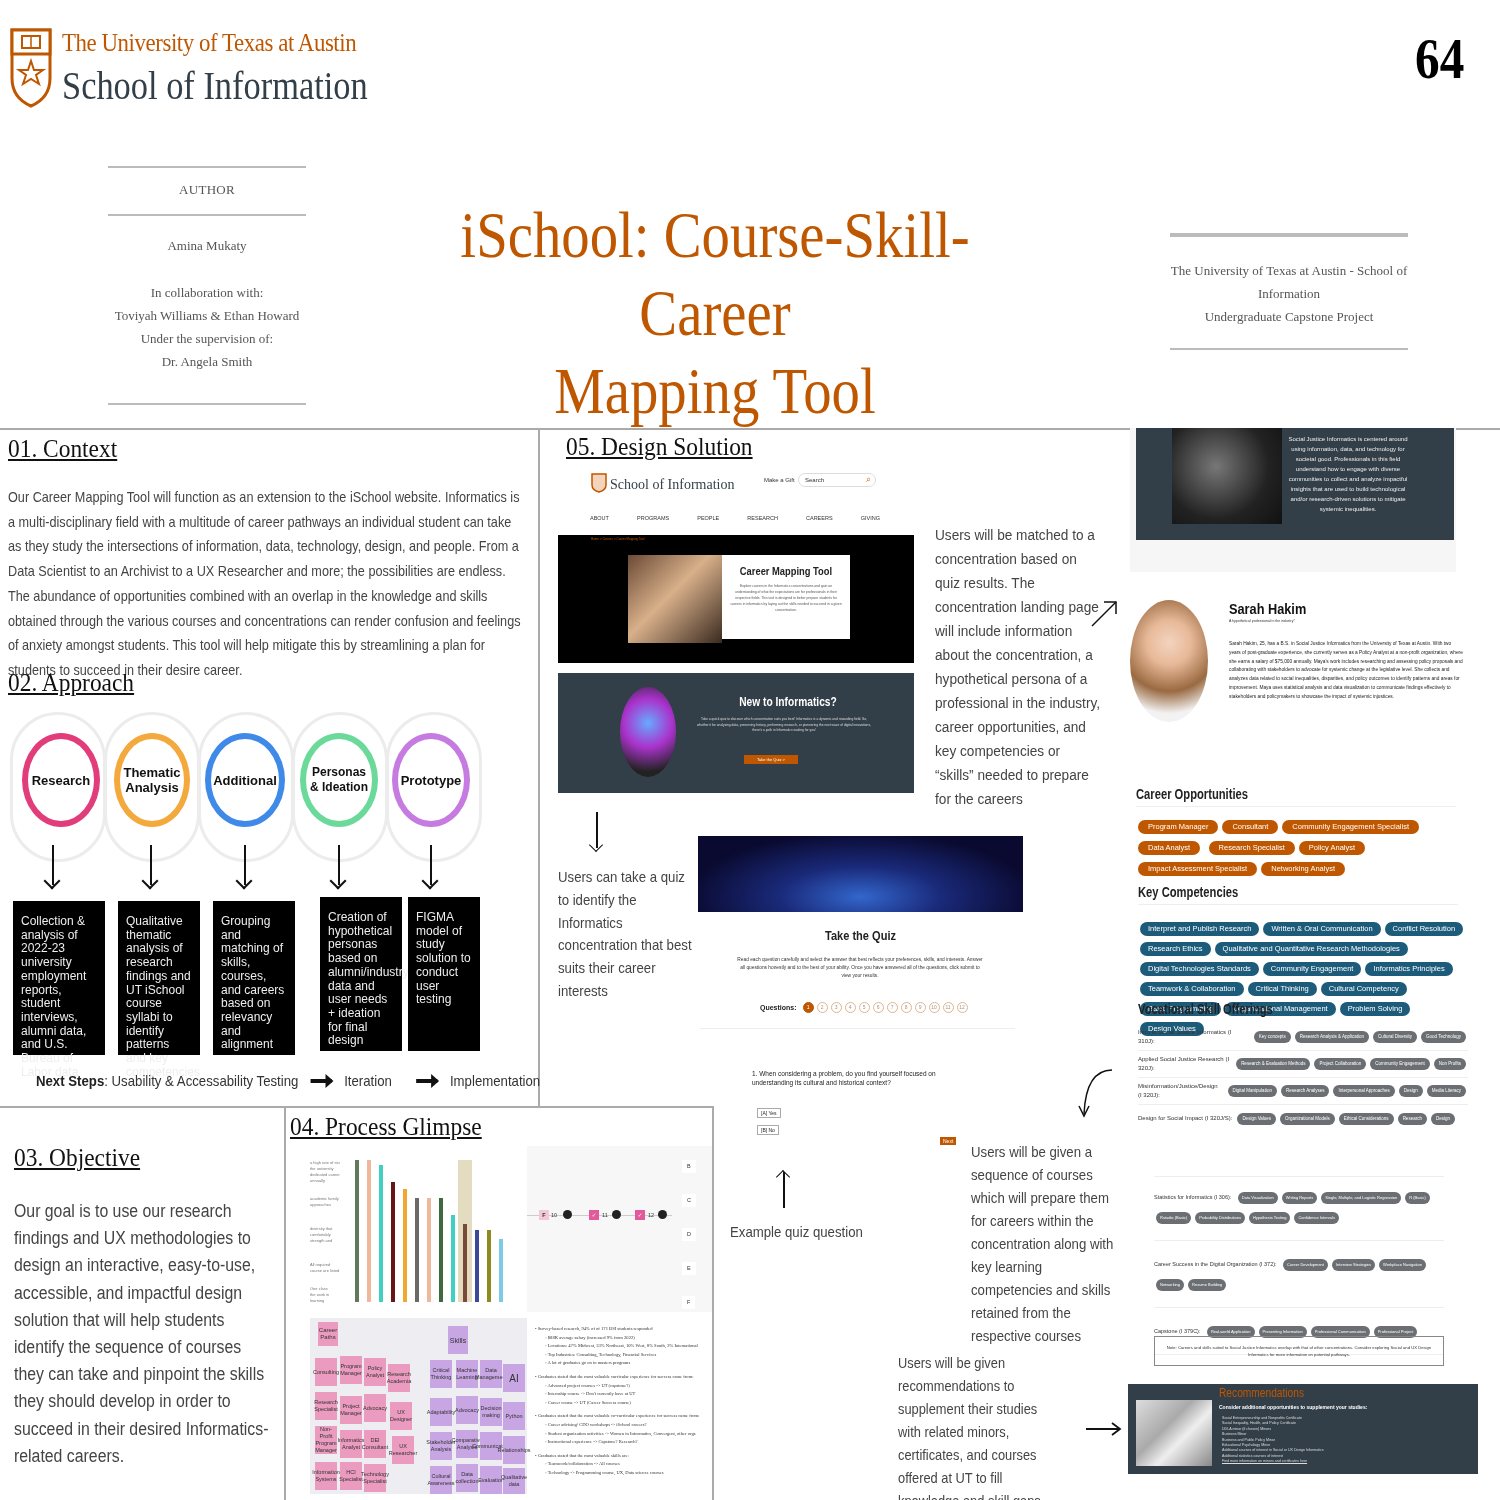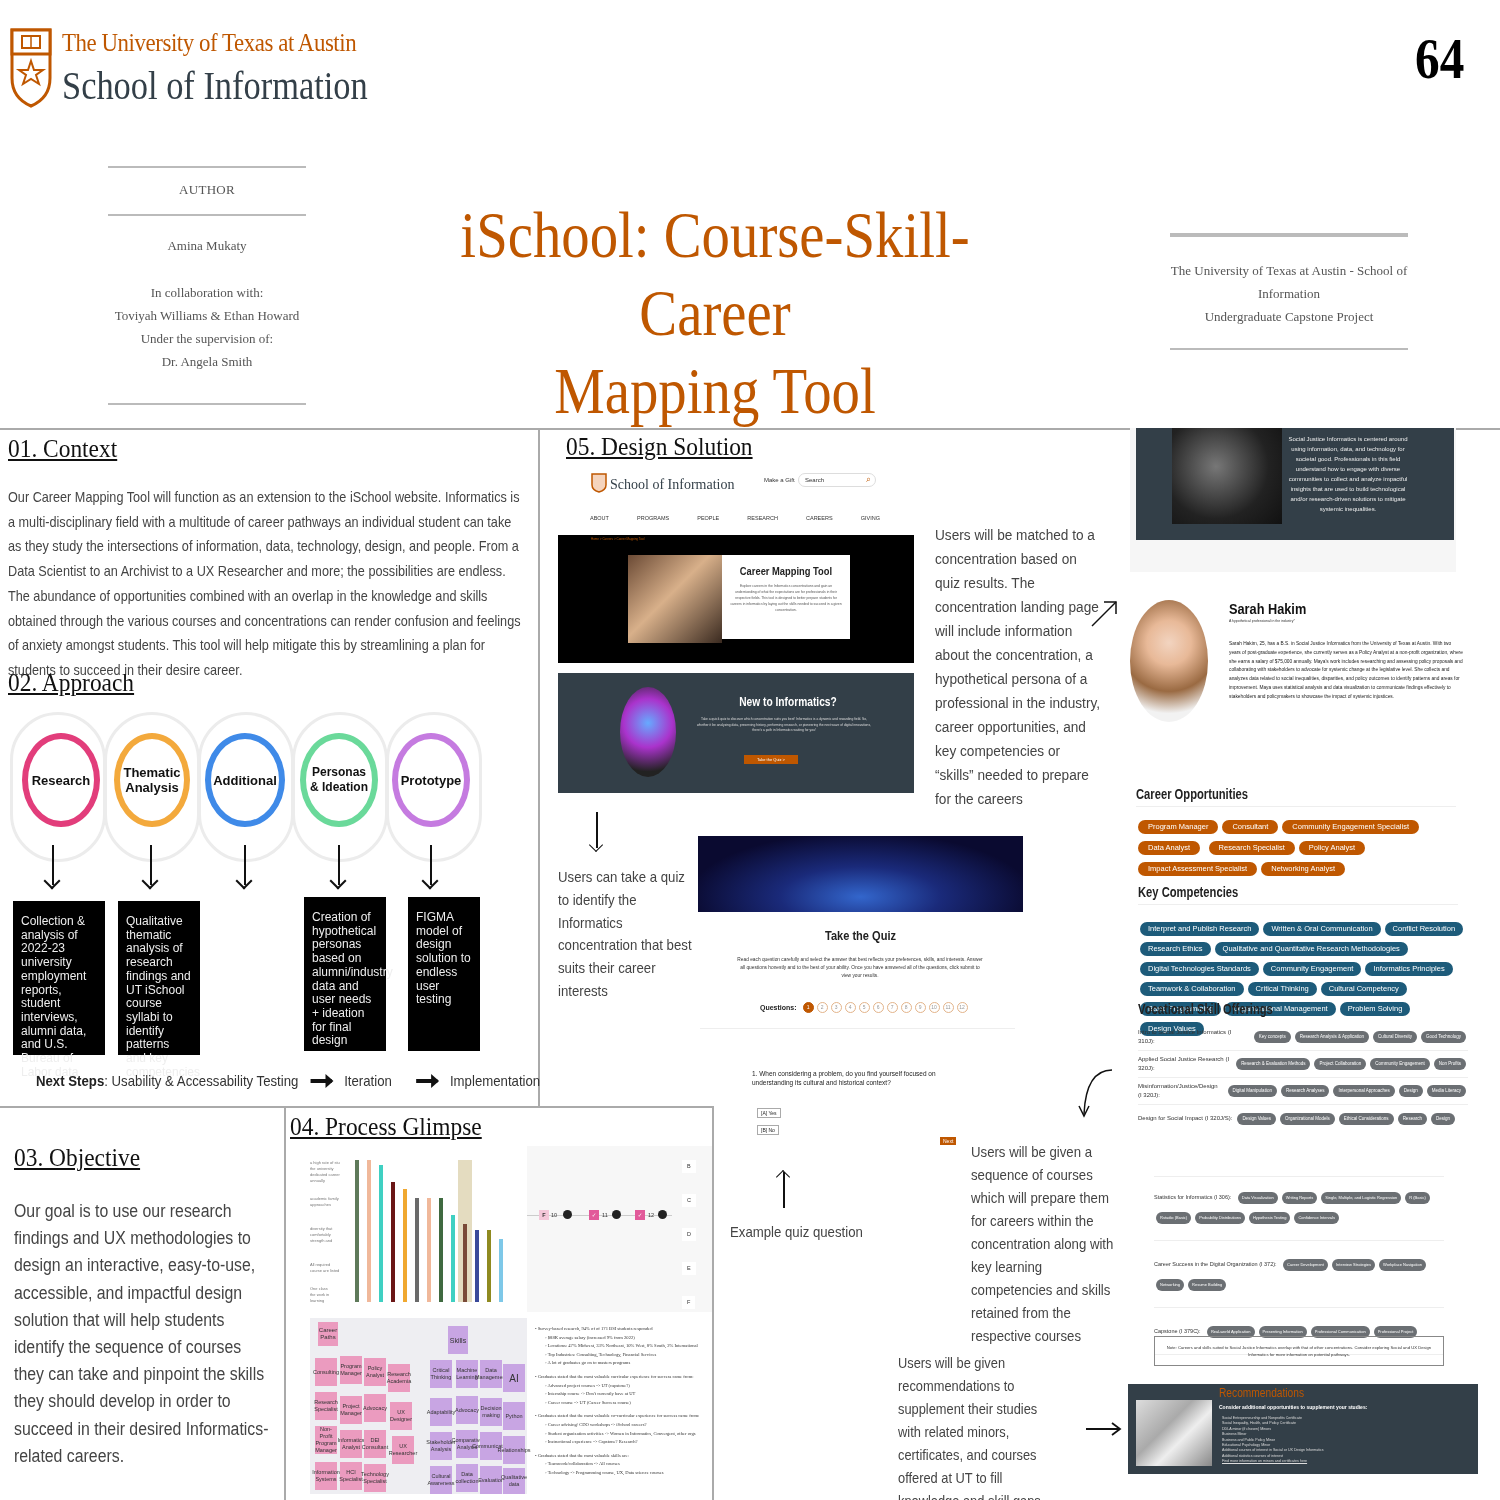--- a/index.html
+++ b/index.html
@@ -123,22 +123,23 @@
     </div>
 
   <div class="abs down-arr" style="left:52px;top:140px"></div>
   <div class="abs down-arr" style="left:150px;top:140px"></div>
   <div class="abs down-arr" style="left:244px;top:140px"></div>
   <div class="abs down-arr" style="left:338px;top:140px"></div>
   <div class="abs down-arr" style="left:430px;top:140px"></div>
 
   <div class="abs blk" style="left:13px;top:196px;width:92px;height:154px">Collection &amp; analysis of 2022-23 university employment reports, student interviews, alumni data, and U.S. Bureau of Labor data</div>
   <div class="abs blk" style="left:118px;top:196px;width:82px;height:154px">Qualitative thematic analysis of research findings and UT iSchool course syllabi to identify patterns and key competencies</div>
-  <div class="abs blk" style="left:304px;top:192px;width:82px;height:154px">Creation of hypothetical personas based on alumni/industry data and user needs + ideation for final design</div>
-  <div class="abs blk" style="left:408px;top:192px;width:72px;height:154px">FIGMA model of design solution to endless user testing</div>
+  <div class="abs blk" style="left:213px;top:196px;width:82px;height:154px">Grouping and matching of skills, courses, and careers based on relevancy and alignment</div>
+  <div class="abs blk" style="left:320px;top:192px;width:82px;height:154px">Creation of hypothetical personas based on alumni/industry data and user needs + ideation for final design</div>
+  <div class="abs blk" style="left:408px;top:192px;width:72px;height:154px">FIGMA model of study solution to conduct user testing</div>
 </div>
 
 <div class="abs nextsteps">
   <span><b>Next Steps</b>: <span>Usability &amp; Accessability Testing</span></span>
   <span class="thick-arrow"></span>
   <span>Iteration</span>
   <span class="thick-arrow" style="margin-left:18px"></span>
   <span>Implementation</span>
 </div>
 

